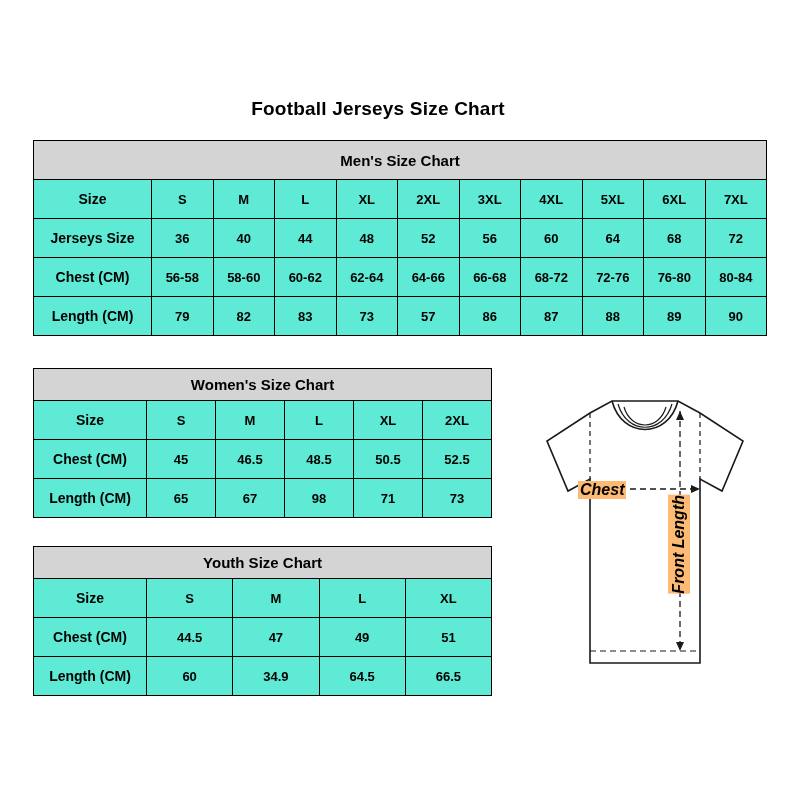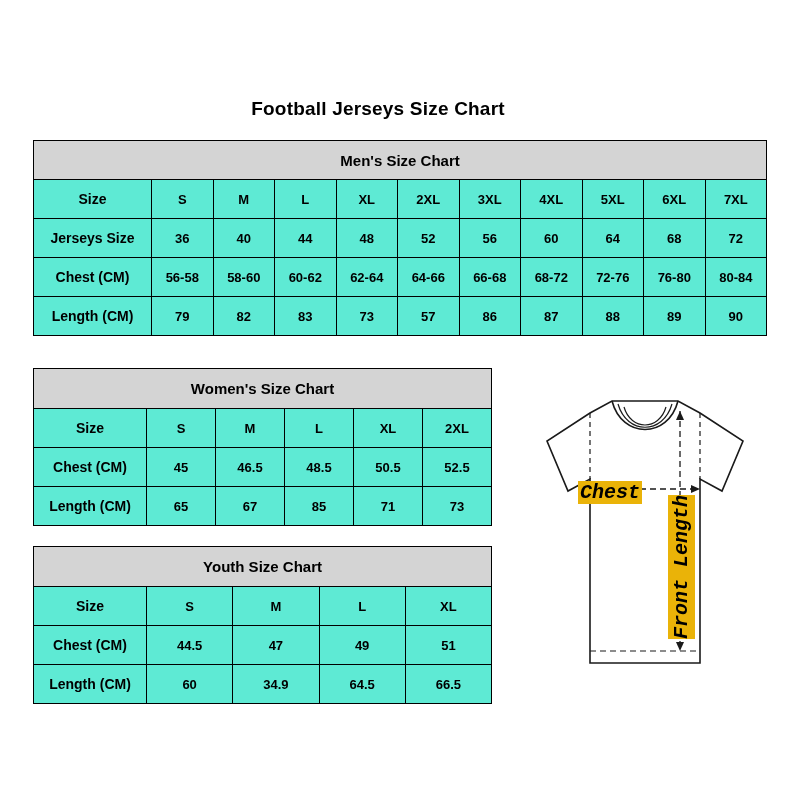--- a/index.html
+++ b/index.html
@@ -44,21 +44,21 @@
     font-size: 13px;
     font-weight: bold;
     padding: 0;
     height: 39px;
     box-sizing: border-box;
   }
   table.size-table .section-header {
     background: #d4d4d4;
     font-size: 15px;
     font-weight: bold;
-    height: 40px;
+    height: 32px;
   }
   table.size-table .rowlabel {
     font-size: 14px;
     font-weight: bold;
   }
 
   
   #mens-table {
     top: 140px;
     left: 33px;
@@ -89,26 +89,26 @@
   
   #shirt-diagram {
     position: absolute;
     left: 500px;
     top: 395px;
     width: 290px;
     height: 300px;
   }
   .diagram-label {
     position: absolute;
-    font-family: Liberation Mono, monospace;
+    font-family: Liberation Sans, sans-serif;
     font-style: italic;
     font-weight: bold;
-    font-size: 20px;
+    font-size: 16px;
     color: #000000;
-    background: #eab308;
+    background: #fdba74;
     padding: 0 2px;
   }
   #chest-label {
     left: 78px;
     top: 86px;
   }
   #front-length-label {
     left: 168px;
     top: 100px;
     writing-mode: vertical-rl;
@@ -223,21 +223,21 @@
         <td>45</td>
         <td>46.5</td>
         <td>48.5</td>
         <td>50.5</td>
         <td>52.5</td>
       </tr>
       <tr>
         <td class="rowlabel">Length (CM)</td>
         <td>65</td>
         <td>67</td>
-        <td>85</td>
+        <td>98</td>
         <td>71</td>
         <td>73</td>
       </tr>
     </tbody>
   </table>
 
   <table class="size-table" id="youth-table">
     <colgroup>
       <col class="labelcol">
       <col class="datacol">

